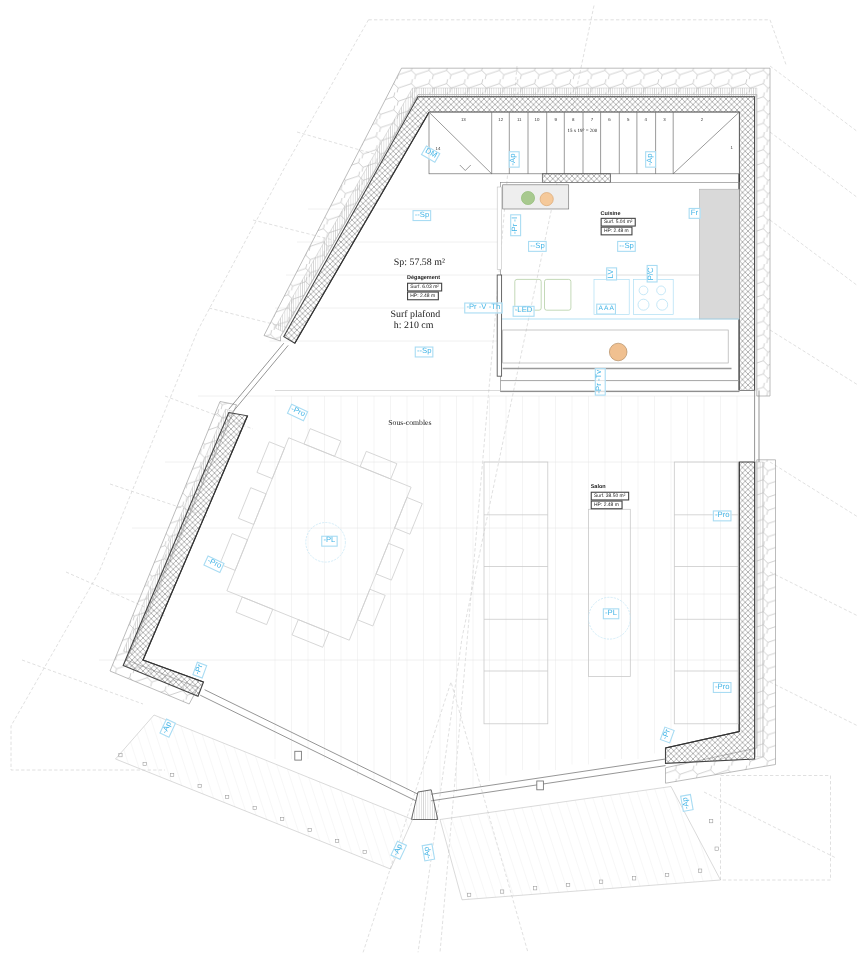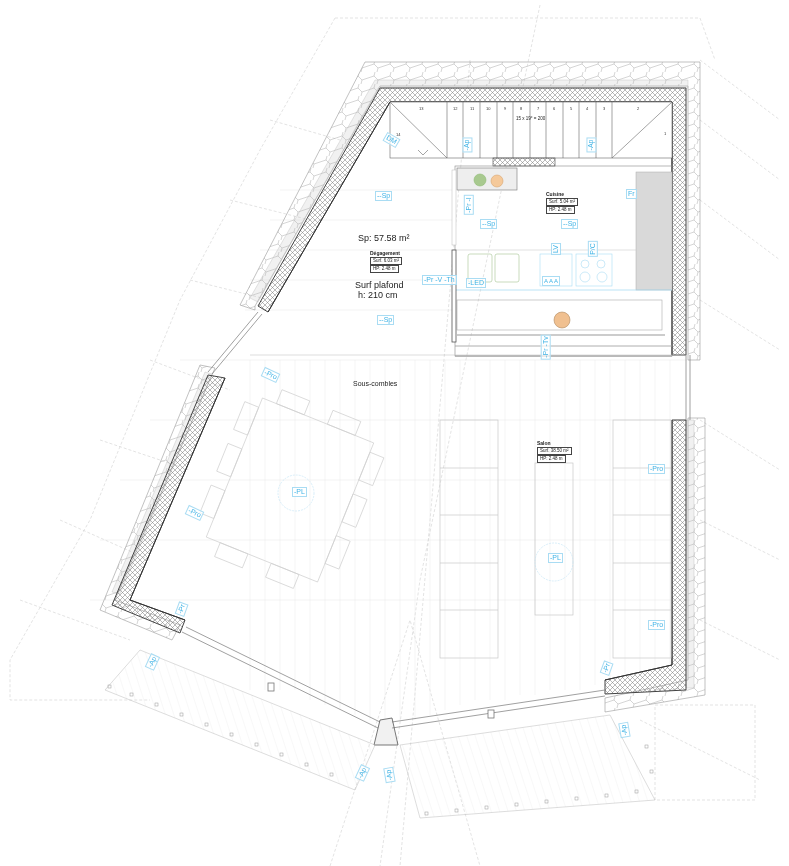--- a/index.html
+++ b/index.html
@@ -1,18 +1,18 @@
 <!DOCTYPE html>
 <html><head>
 <meta charset="utf-8">
 <style>
   html,body{margin:0;padding:0;background:#ffffff;}
   body{width:789px;height:866px;overflow:hidden;position:relative;font-family:"Liberation Sans",sans-serif;}
   #plan{position:absolute;left:0;top:0;width:789px;height:866px;}
-  .lbl{position:absolute;font-family:Liberation Sans, sans-serif;color:#222;white-space:nowrap;}
+  .lbl{position:absolute;font-family:Liberation Serif, serif;color:#222;white-space:nowrap;}
   .room-label{font-size:8px;line-height:10px;}
   .big{font-size:9px;line-height:11px;text-align:center;}
   .tag{position:absolute;font-family:"Liberation Sans",sans-serif;font-size:7px;color:#3fb3e6;border:1px solid #a9dcf3;padding:0 1px;line-height:8px;background:rgba(255,255,255,0.7);white-space:nowrap;}
   .room-box{position:absolute;font-family:"Liberation Sans",sans-serif;font-size:4.5px;color:#222;line-height:6px;}
   .room-box .t{font-weight:bold;font-size:5px;}
   .room-box .r{border:0.6px solid #444;padding:0 2px;margin-top:0.5px;width:max-content;}
   .stairnum{position:absolute;font-size:4px;color:#333;font-family:"Liberation Sans",sans-serif;}
 </style>
 </head>
 <body>

